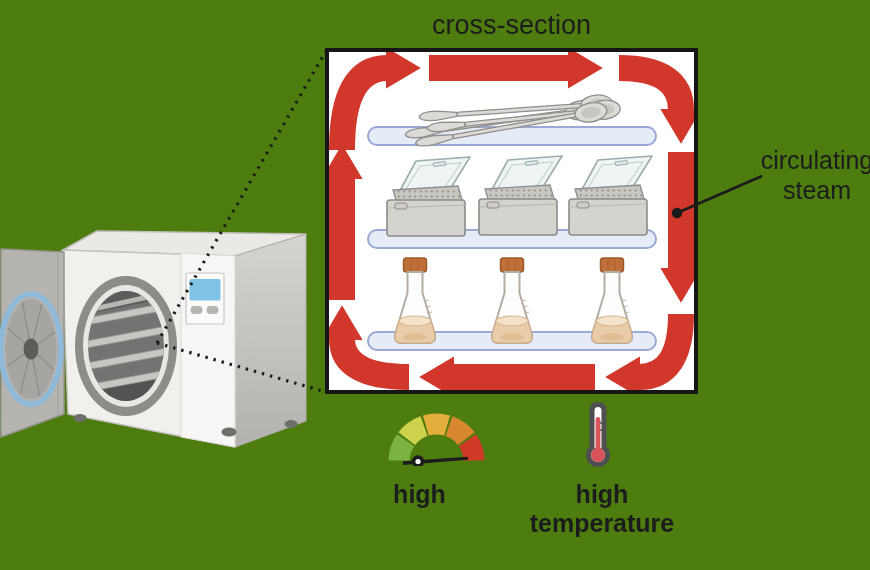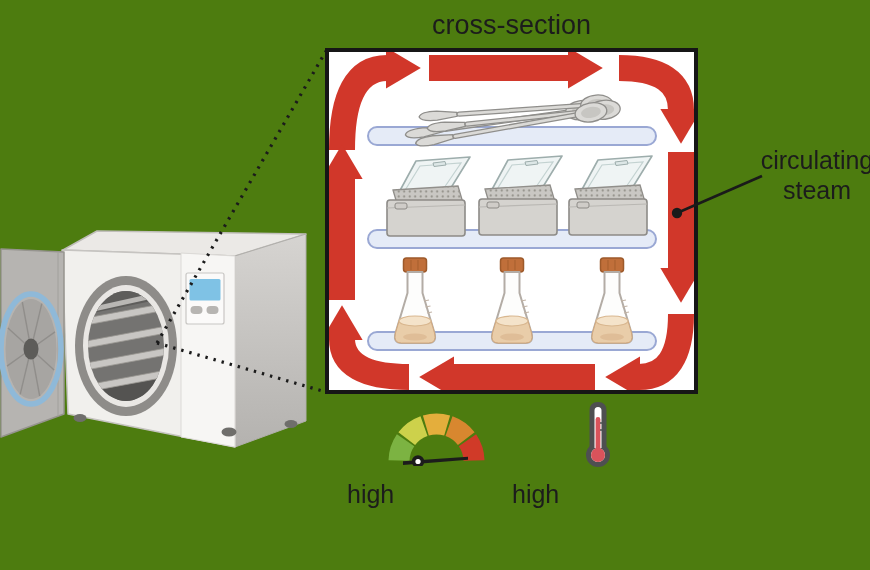--- a/index.html
+++ b/index.html
@@ -1,20 +1,20 @@
 <!DOCTYPE html>
 <html><head>
 <meta charset="utf-8">
 <style>
   html,body{margin:0;padding:0;background:#ffffff;}
   .canvas{
     position:relative;width:870px;height:570px;background:#4d7c0f;
     overflow:hidden;font-family:"Liberation Sans", sans-serif;color:#1c1c1c;
   }
-  .lbl{position:absolute;text-align:left;font-size:25px;line-height:29px;color:#1c1c1c;}
+  .lbl{position:absolute;text-align:center;font-size:25px;line-height:29px;color:#1c1c1c;font-weight:bold;}
   .title{position:absolute;left:325px;top:10px;width:373px;text-align:center;font-size:27px;color:#1c1c1c;}
   .steam-label{position:absolute;left:737px;top:145px;width:160px;text-align:center;font-size:25px;line-height:30px;color:#1c1c1c;}
   .xbox{
     position:absolute;left:325px;top:48px;width:365px;height:338px;
     border:4px solid #161616;background:#ffffff;z-index:2;
   }
   .machine-svg{position:absolute;left:0;top:0;z-index:1;}
   .pointer-svg{position:absolute;left:0;top:0;z-index:3;pointer-events:none;}
   .gauge-svg{position:absolute;left:387px;top:410px;z-index:4;}
   .thermo-svg{position:absolute;left:583px;top:402px;z-index:4;}
@@ -203,15 +203,16 @@
     <circle cx="15" cy="53" r="9.5" fill="#ffffff" stroke="#4e4f51" stroke-width="5"></circle>
     <path d="M 9,46 L 9,8.5 Q 9,2.5 15,2.5 Q 21,2.5 21,8.5 L 21,46" fill="#ffffff" stroke="#4e4f51" stroke-width="5"></path>
     <rect x="12.6" y="15" width="4.8" height="38" rx="2.4" fill="#d9535b"></rect>
     <circle cx="15" cy="53" r="7" fill="#d9535b"></circle>
     <line x1="17" y1="21" x2="19.5" y2="21" stroke="#4e4f51" stroke-width="1.5"></line>
     <line x1="17" y1="28" x2="19.5" y2="28" stroke="#4e4f51" stroke-width="1.5"></line>
   </svg>
 
   <div class="lbl" style="left:512px;top:480px;width:180px;">
     <div>high</div>
+    <div>temperature</div>
   </div>
 
 </div>
 
 </body></html>

